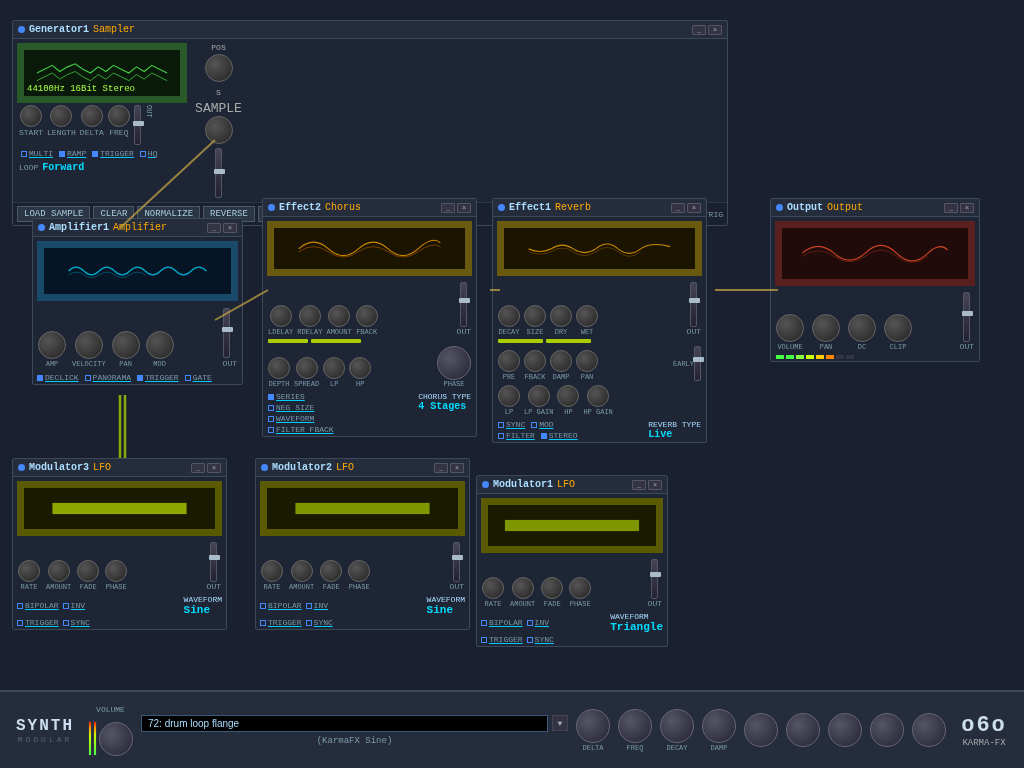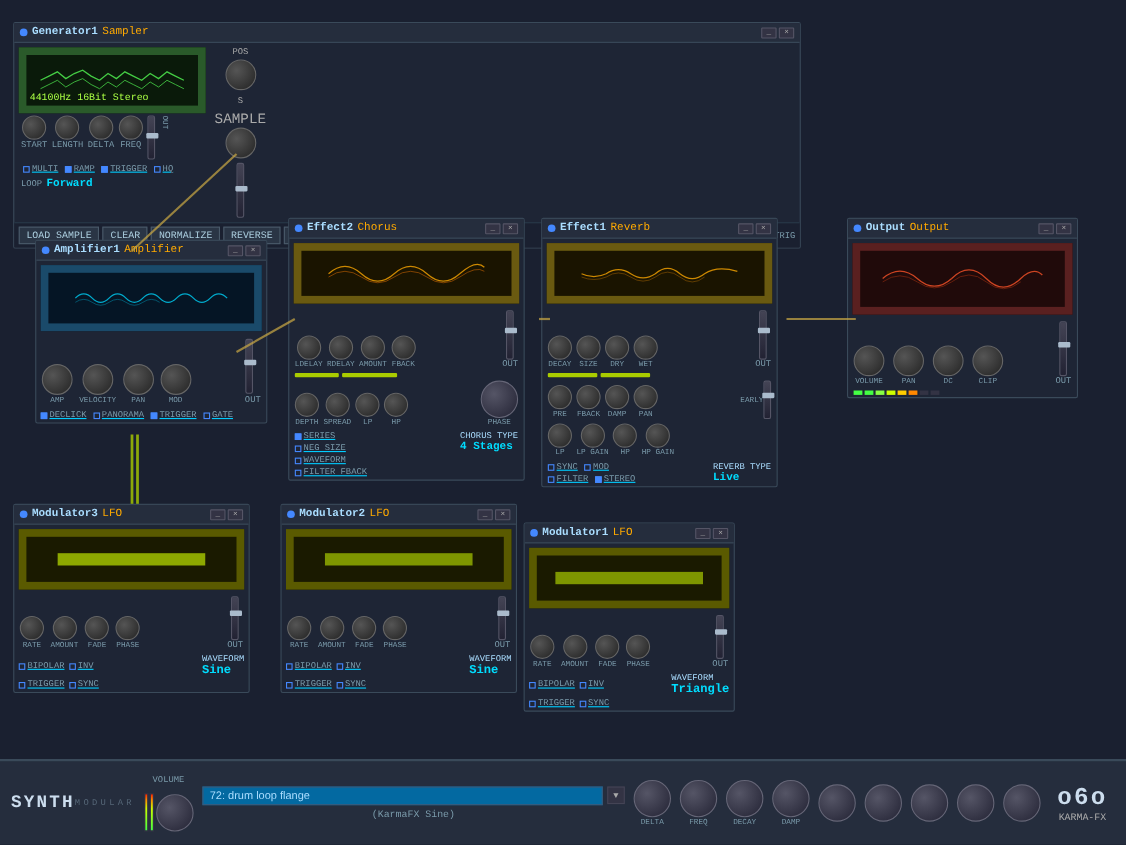--- a/index.html
+++ b/index.html
@@ -224,21 +224,21 @@
     .cb-box.checked { background: #4488ff; }
     .cb-label { color: #7a9aaa; font-size: 8px; }
 
     .type-label { color: #aaddff; font-size: 8px; }
 
     .synth-logo { color: #ccddee; font-size: 16px; font-weight: bold; letter-spacing: 2px; }
     .synth-subtitle { color: #556677; font-size: 8px; letter-spacing: 3px; }
     .karma-text { color: #aaaaaa; font-size: 9px; }
 
     .preset-name {
-      background: #0369a1;
+      background: #000000;
       border: 1px solid #3a5a7a;
       color: #aaddff;
       font-size: 10px;
       padding: 2px 6px;
       flex: 1;
     }
     .preset-source { color: #7a9aaa; font-size: 9px; text-align: center; }
 
     .store-btn {
       background: #2a3545;
@@ -899,21 +899,21 @@
     <div class="cb-item">
       <div class="cb-box"></div>
       <span class="cb-label">SYNC</span>
     </div>
   </div>
 </div>
 
 <div class="synth-bar">
   <div style="display:flex;height:100%;align-items:center;padding:4px 10px;gap:8px;">
 
-    <div style="display:flex;flex-direction:row;align-items:center;min-width:70px;">
+    <div style="display:flex;flex-direction:column;align-items:center;min-width:70px;">
       <span class="synth-logo">SYNTH</span>
       <span class="synth-subtitle">MODULAR</span>
     </div>
 
     <div style="display:flex;flex-direction:column;align-items:center;gap:2px;">
       <span class="ctrl-label">VOLUME</span>
       <div style="display:flex;gap:2px;height:40px;align-items:flex-end;">
         <div style="display:flex;gap:1px;height:35px;align-items:flex-end;">
           <div style="width:4px;height:35px;background:linear-gradient(to top,#44ff44 0%,#ccff00 60%,#ff8800 85%,#ff2200 100%);border:1px solid #334;"></div>
           <div style="width:4px;height:35px;background:linear-gradient(to top,#44ff44 0%,#ccff00 60%,#ff8800 85%,#ff2200 100%);border:1px solid #334;"></div>

